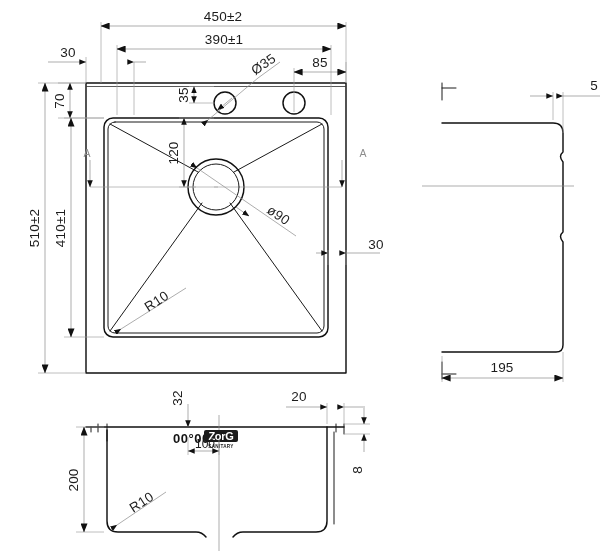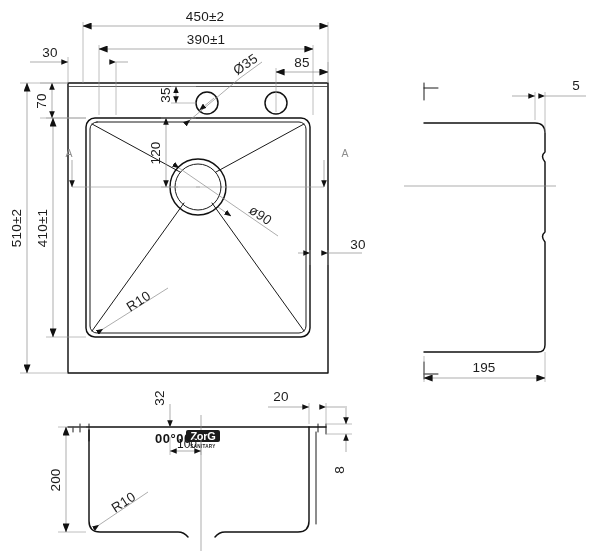--- a/index.html
+++ b/index.html
@@ -12,20 +12,21 @@
     width: 600px;
     height: 558px;
     font-family: "Liberation Sans", sans-serif;
     overflow: hidden;
   }
   #drawing-root {
     position: relative;
     width: 500px;
     height: 558px;
     background: #ffffff;
+    padding-left: 18px;
   }
   svg#tech-drawing {
     display: block;
     width: 600px;
     height: 558px;
     background: #ffffff;
   }
   .obj     { fill: none; stroke: #111111; stroke-width: 1.45; stroke-linejoin: round; stroke-linecap: round; }
   .obj-thin{ fill: none; stroke: #1a1a1a; stroke-width: 1.0; stroke-linejoin: round; stroke-linecap: round; }
   .fold    { fill: none; stroke: #3a3a3a; stroke-width: 0.85; }

